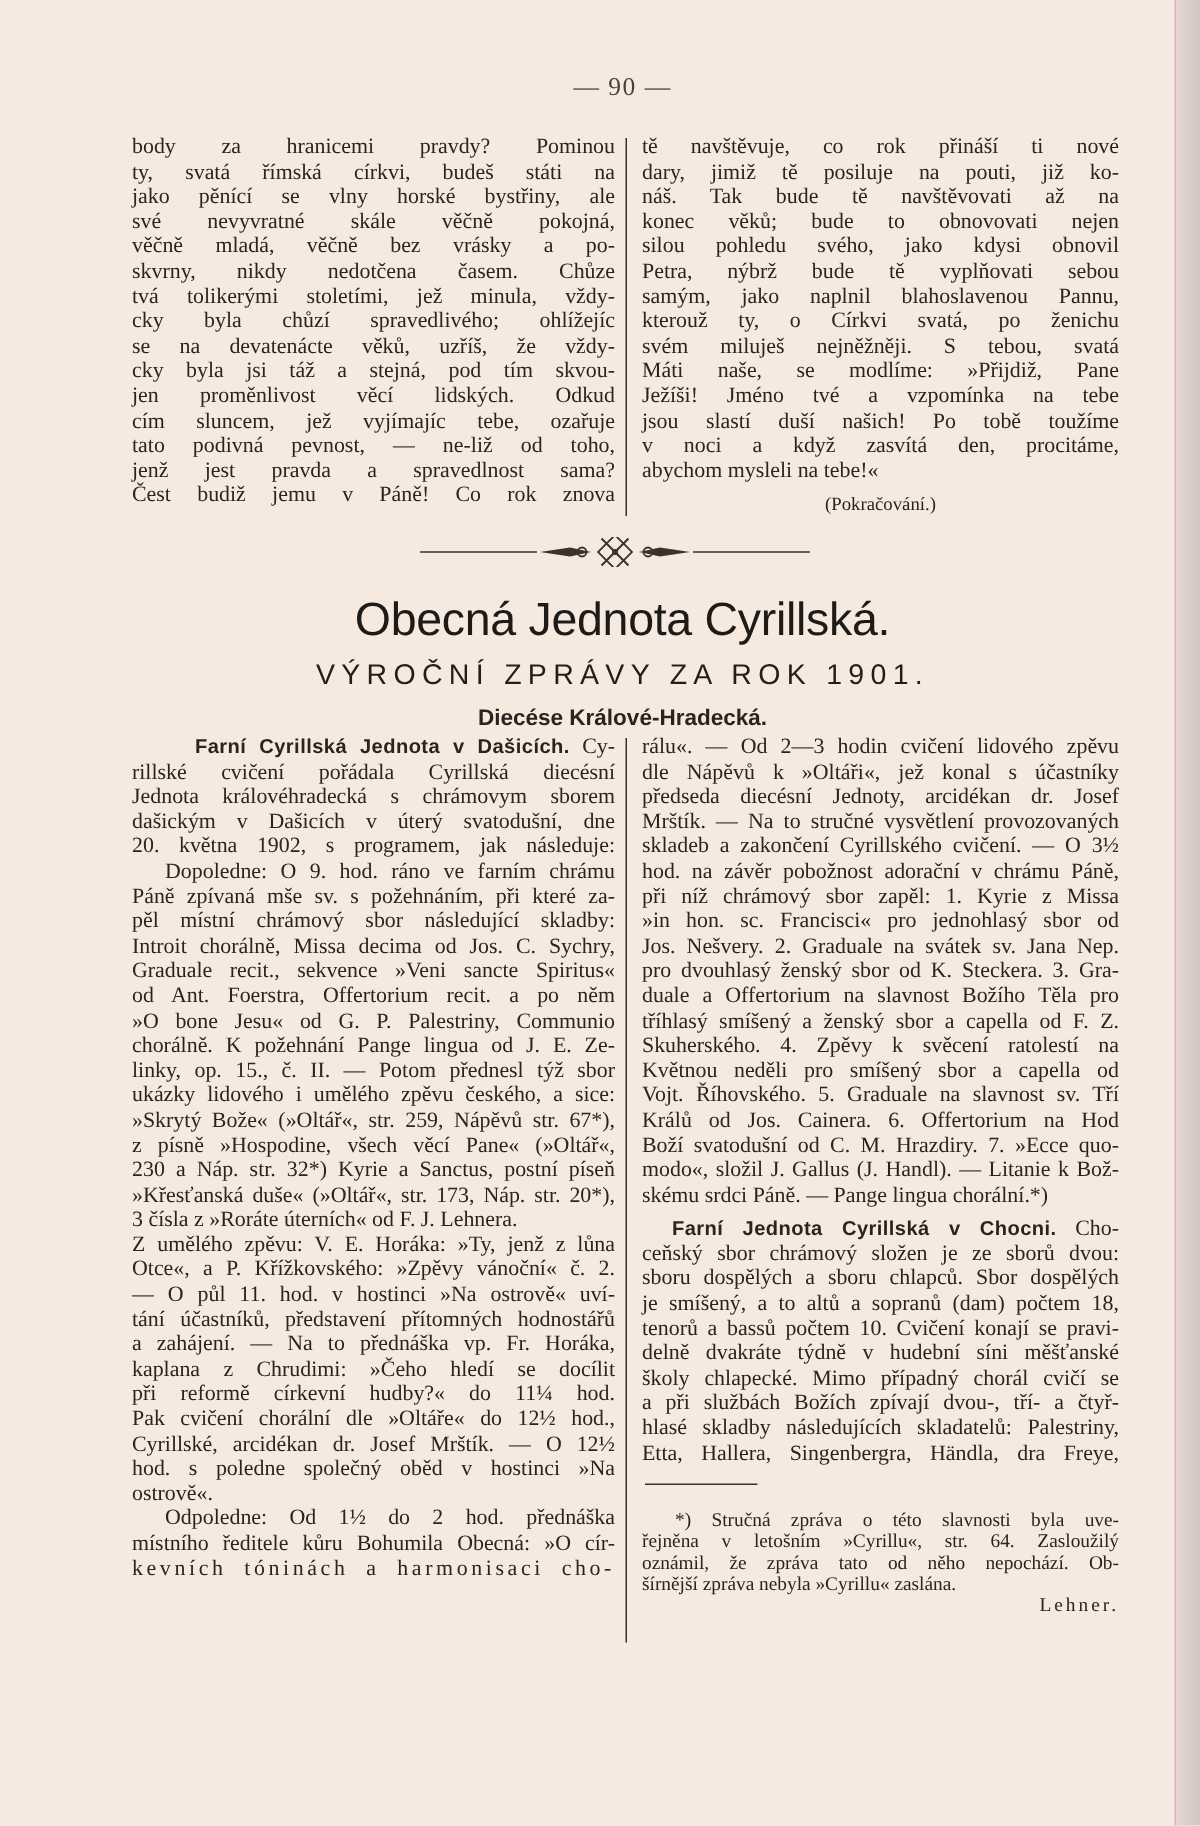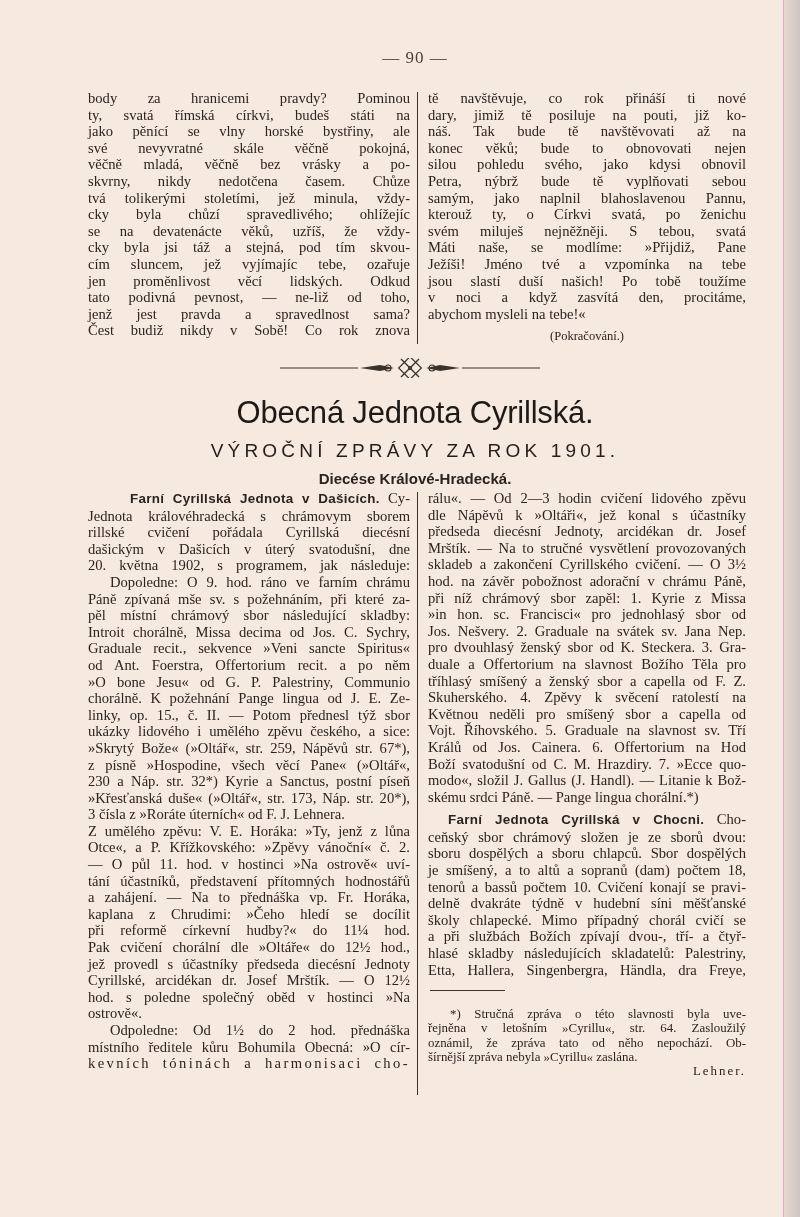--- a/index.html
+++ b/index.html
@@ -81,25 +81,25 @@
     <span class="line">body za hranicemi pravdy? Pominou</span>
     <span class="line">ty, svatá římská církvi, budeš státi na</span>
     <span class="line">jako pěnící se vlny horské bystřiny, ale</span>
     <span class="line">své nevyvratné skále věčně pokojná,</span>
     <span class="line">věčně mladá, věčně bez vrásky a po-</span>
     <span class="line">skvrny, nikdy nedotčena časem. Chůze</span>
     <span class="line">tvá tolikerými stoletími, jež minula, vždy-</span>
     <span class="line">cky byla chůzí spravedlivého; ohlížejíc</span>
     <span class="line">se na devatenácte věků, uzříš, že vždy-</span>
     <span class="line">cky byla jsi táž a stejná, pod tím skvou-</span>
+    <span class="line">jen proměnlivost věcí lidských. Odkud</span>
     <span class="line">cím sluncem, jež vyjímajíc tebe, ozařuje</span>
-    <span class="line">jen proměnlivost věcí lidských. Odkud</span>
     <span class="line">tato podivná pevnost, — ne-liž od toho,</span>
     <span class="line">jenž jest pravda a spravedlnost sama?</span>
-    <span class="line">Čest budiž nikdy v Sobě! Co rok znova</span>
+    <span class="line">Čest budiž jemu v Páně! Co rok znova</span>
   </div>
 <div class="col-divider" style="left:417px; top:92px; height:252px;"></div>
 <div class="col col-top-right">
   <div id="topRight">
       <span class="line">tě navštěvuje, co rok přináší ti nové</span>
       <span class="line">dary, jimiž tě posiluje na pouti, již ko-</span>
       <span class="line">náš. Tak bude tě navštěvovati až na</span>
       <span class="line">konec věků; bude to obnovovati nejen</span>
       <span class="line">silou pohledu svého, jako kdysi obnovil</span>
       <span class="line">Petra, nýbrž bude tě vyplňovati sebou</span>
@@ -132,22 +132,22 @@
 <div class="main-title">Obecná Jednota Cyrillská.</div>
 <div class="subtitle">VÝROČNÍ ZPRÁVY ZA ROK 1901.</div>
 <div class="diocese">Diecése Králové-Hradecká.</div>
 
 <div class="col col-bot-left">
   <span class="line indent" style="padding-left:20px;">
     <span class="sec-head">Farní Cyrillská Jednota v Dašicích.</span>
     <span>Cy-</span>
   </span>
   <div id="s1left">
+      <span class="line">rillské cvičení pořádala Cyrillská diecésní</span>
       <span class="line">Jednota královéhradecká s chrámovym sborem</span>
-      <span class="line">rillské cvičení pořádala Cyrillská diecésní</span>
       <span class="line">dašickým v Dašicích v úterý svatodušní, dne</span>
       <span class="line">20. května 1902, s programem, jak následuje:</span>
     </div>
   <div id="s1morning">
       <span class="line" style="padding-left: 22px;">Dopoledne: O 9. hod. ráno ve farním chrámu</span>
       <span class="line">Páně zpívaná mše sv. s požehnáním, při které za-</span>
       <span class="line">pěl místní chrámový sbor následující skladby:</span>
       <span class="line">Introit chorálně, Missa decima od Jos. C. Sychry,</span>
       <span class="line">Graduale recit., sekvence »Veni sancte Spiritus«</span>
       <span class="line">od Ant. Foerstra, Offertorium recit. a po něm</span>
@@ -161,21 +161,20 @@
       <span class="line">»Křesťanská duše« (»Oltář«, str. 173, Náp. str. 20*),</span>
       <span class="line" style="text-align-last: left;">3 čísla z »Roráte úterních« od F. J. Lehnera.</span>
       <span class="line">Z umělého zpěvu: V. E. Horáka: »Ty, jenž z lůna</span>
       <span class="line">Otce«, a P. Křížkovského: »Zpěvy vánoční« č. 2.</span>
       <span class="line">— O půl 11. hod. v hostinci »Na ostrově« uví-</span>
       <span class="line">tání účastníků, představení přítomných hodnostářů</span>
       <span class="line">a zahájení. — Na to přednáška vp. Fr. Horáka,</span>
       <span class="line">kaplana z Chrudimi: »Čeho hledí se docílit</span>
       <span class="line">při reformě církevní hudby?« do 11¼ hod.</span>
       <span class="line">Pak cvičení chorální dle »Oltáře« do 12½ hod.,</span>
-      <span class="line">jež provedl s účastníky předseda diecésní Jednoty</span>
       <span class="line">Cyrillské, arcidékan dr. Josef Mrštík. — O 12½</span>
       <span class="line">hod. s poledne společný oběd v hostinci »Na</span>
       <span class="line" style="text-align-last: left;">ostrově«.</span>
     </div>
   <div id="s1afternoon">
       <span class="line" style="padding-left: 22px;">Odpoledne: Od 1½ do 2 hod. přednáška</span>
       <span class="line">místního ředitele kůru Bohumila Obecná: »O cír-</span>
       <span class="line spaced">kevních tóninách a harmonisaci cho-</span>
     </div>
 </div>

